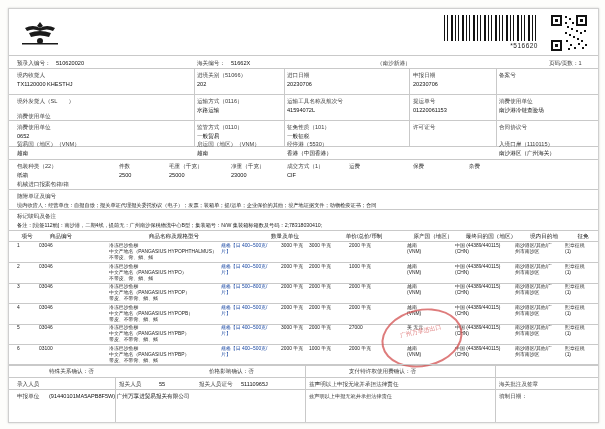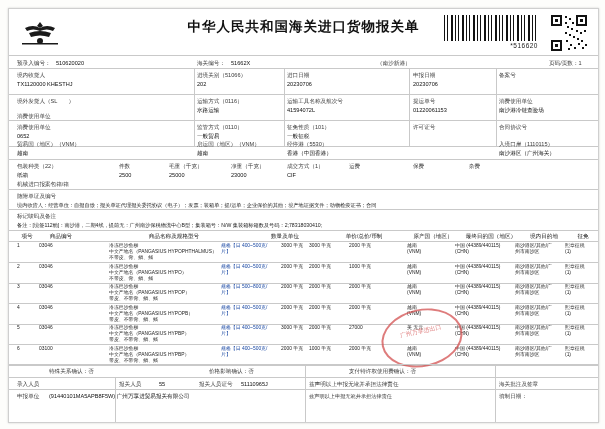--- a/index.html
+++ b/index.html
@@ -46,21 +46,20 @@
         <svg width="42" height="28" viewBox="0 0 42 28">
           <g fill="#1a1a1a">
             <path d="M21 3 l3 4 -3 2 -3-2z"></path>
             <path d="M6 9 q8 -4 15 0 q7 -4 15 0 l-2 3 q-6 -3 -13 0 q-7 -3 -13 0z"></path>
             <path d="M10 14 q11 -4 22 0 l-2 4 q-9 -3 -18 0z"></path>
             <circle cx="21" cy="22" r="3"></circle>
             <path d="M3 24 h36 v1.6 h-36z"></path>
           </g>
         </svg>
       </div>
-      <div class="title">中华人民共和国海关进口货物报关单</div>
       <div class="barcode"></div>
       <div class="barcode-num">*516620</div>
       <div class="qr">
         <svg width="38" height="38" viewBox="0 0 38 38">
           <rect width="38" height="38" fill="#fff"></rect>
           <g fill="#111">
             <rect x="1" y="1" width="11" height="11"></rect>
               <rect x="3" y="3" width="7" height="7" fill="#fff"></rect>
               <rect x="5" y="5" width="3" height="3"></rect>
             <rect x="26" y="1" width="11" height="11"></rect>

